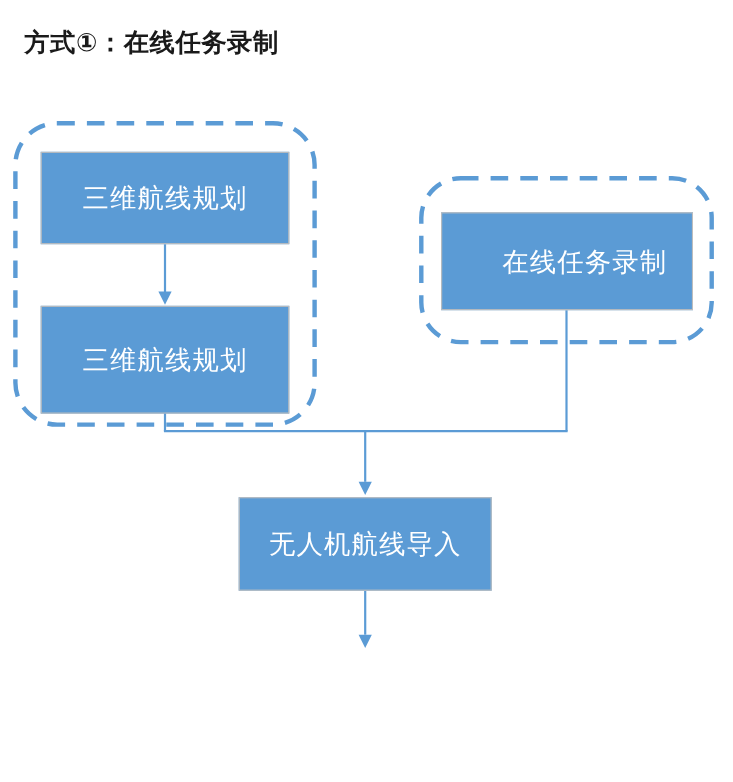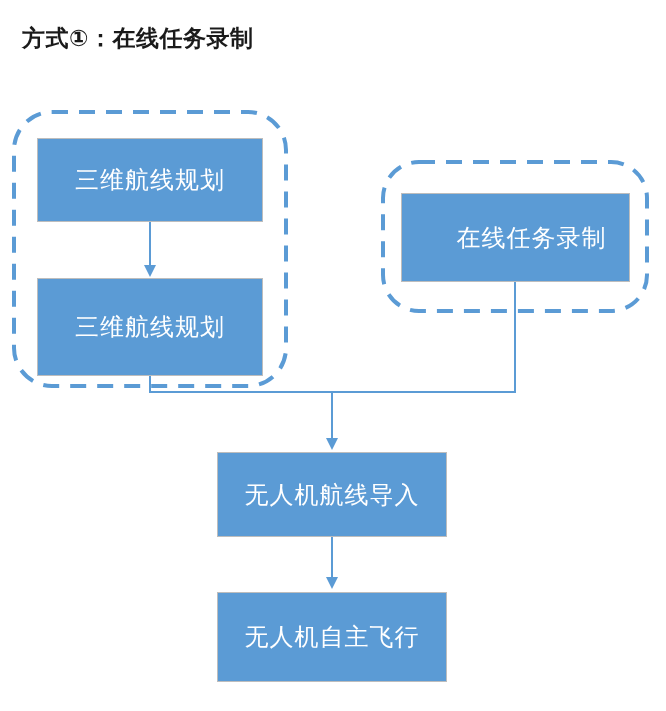--- a/index.html
+++ b/index.html
@@ -92,17 +92,14 @@
   </div>
 
   <div class="flow-node node-online-record">
     <span>在线任务录制</span>
   </div>
 
   <div class="flow-node node-route-import">
     <span>无人机航线导入</span>
   </div>
 
-  <div class="flow-node node-auto-flight">
-    <span>无人机自主飞行</span>
-  </div>
 
 </div>
 
 </body></html>

